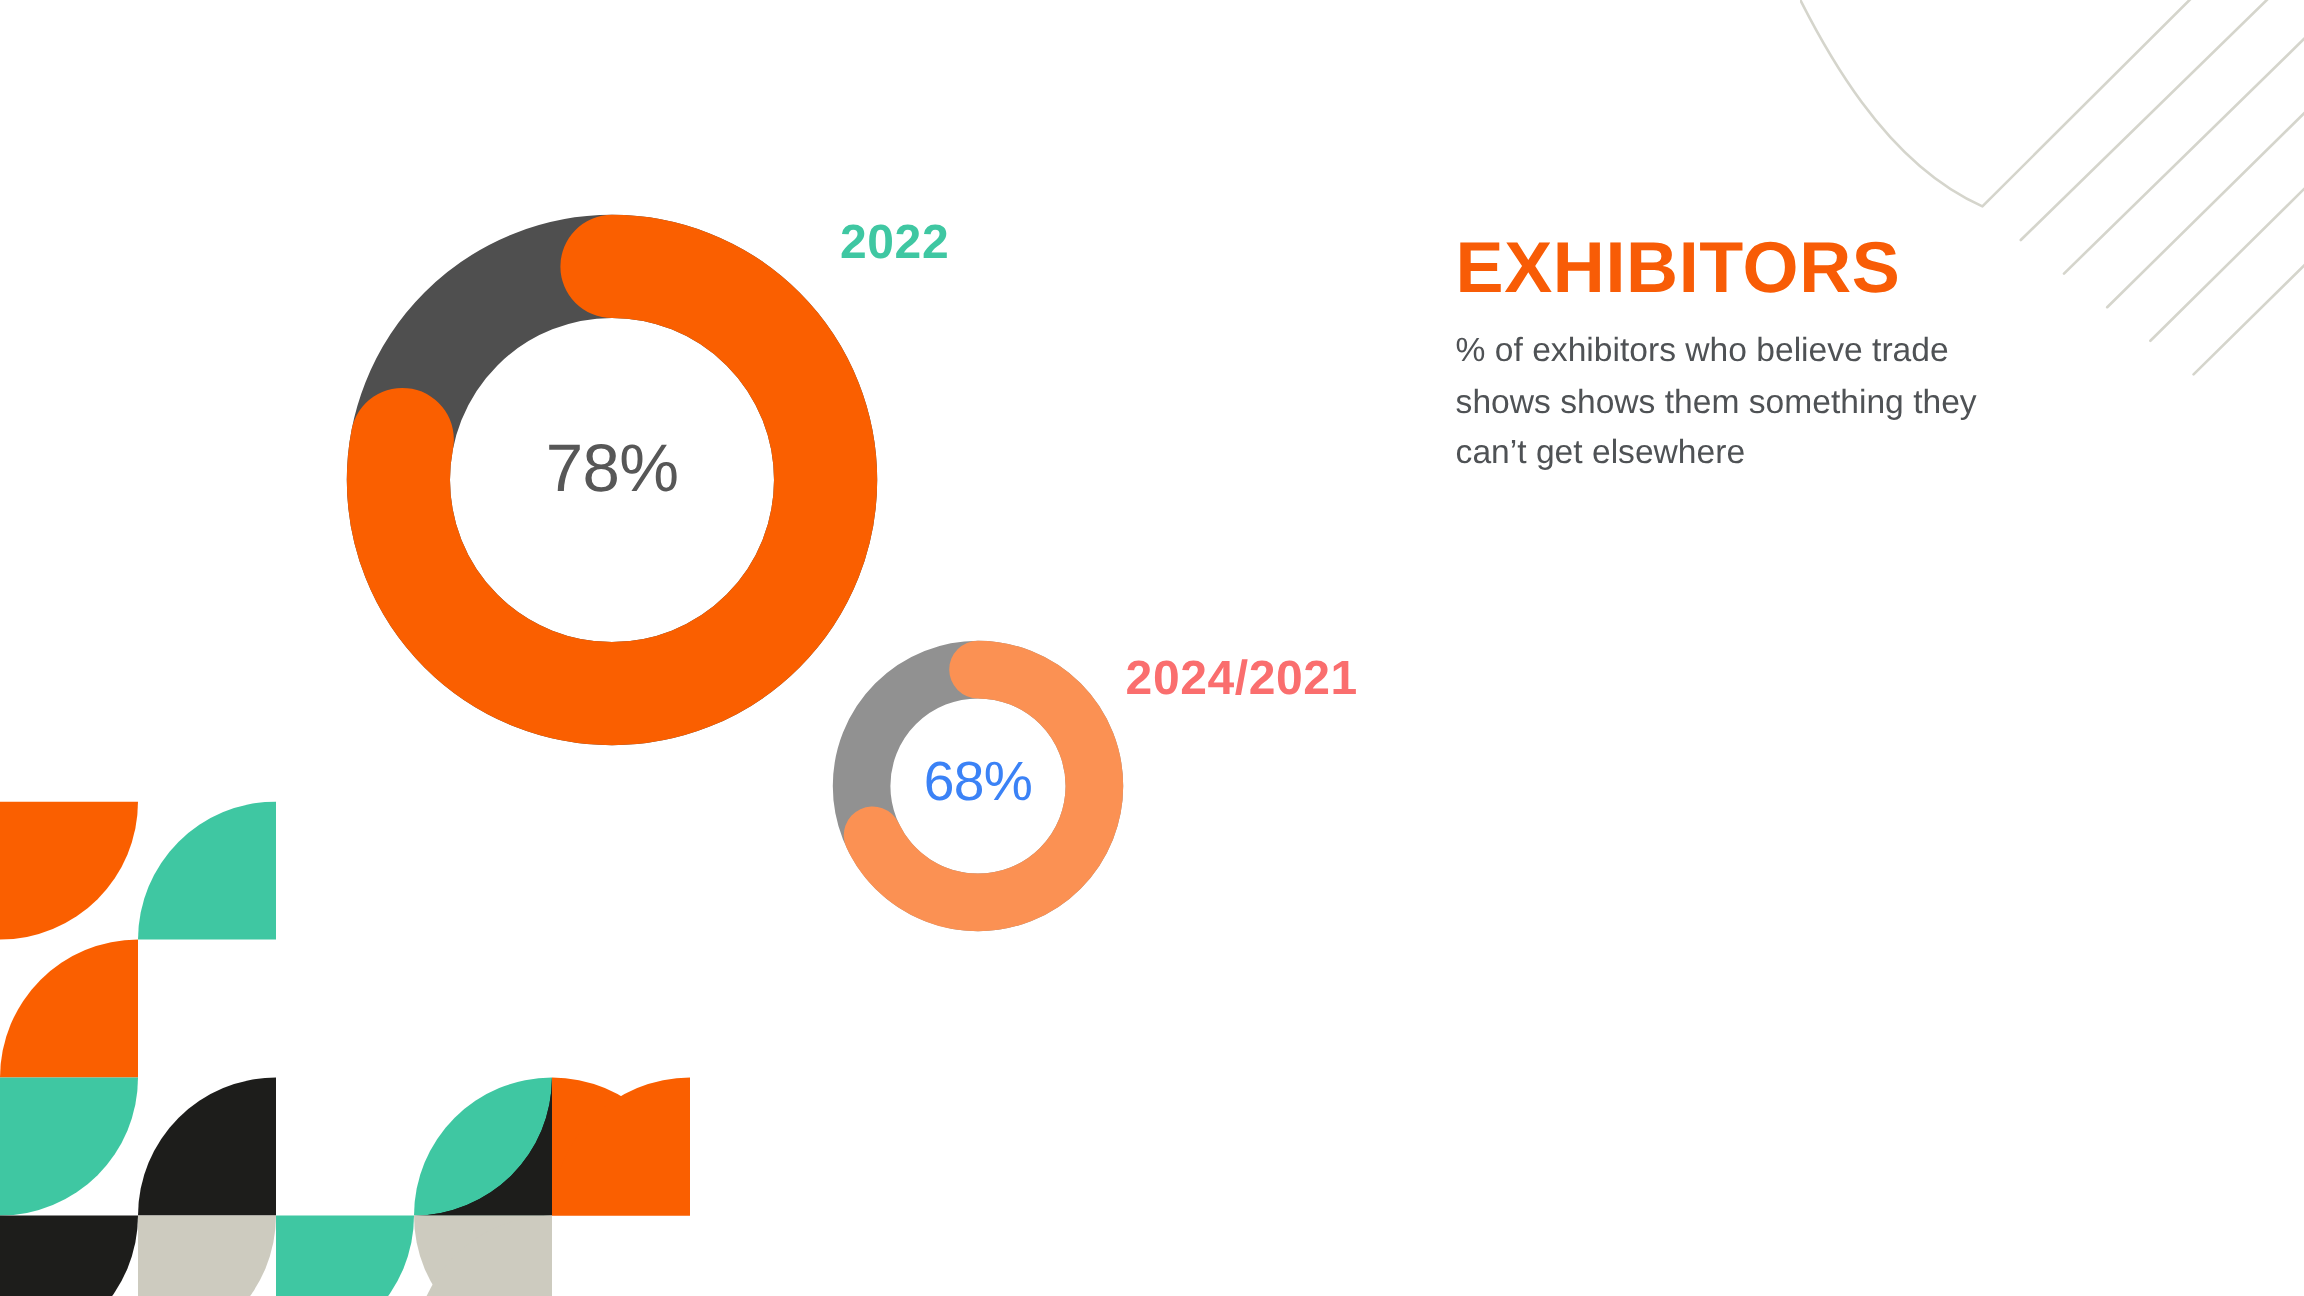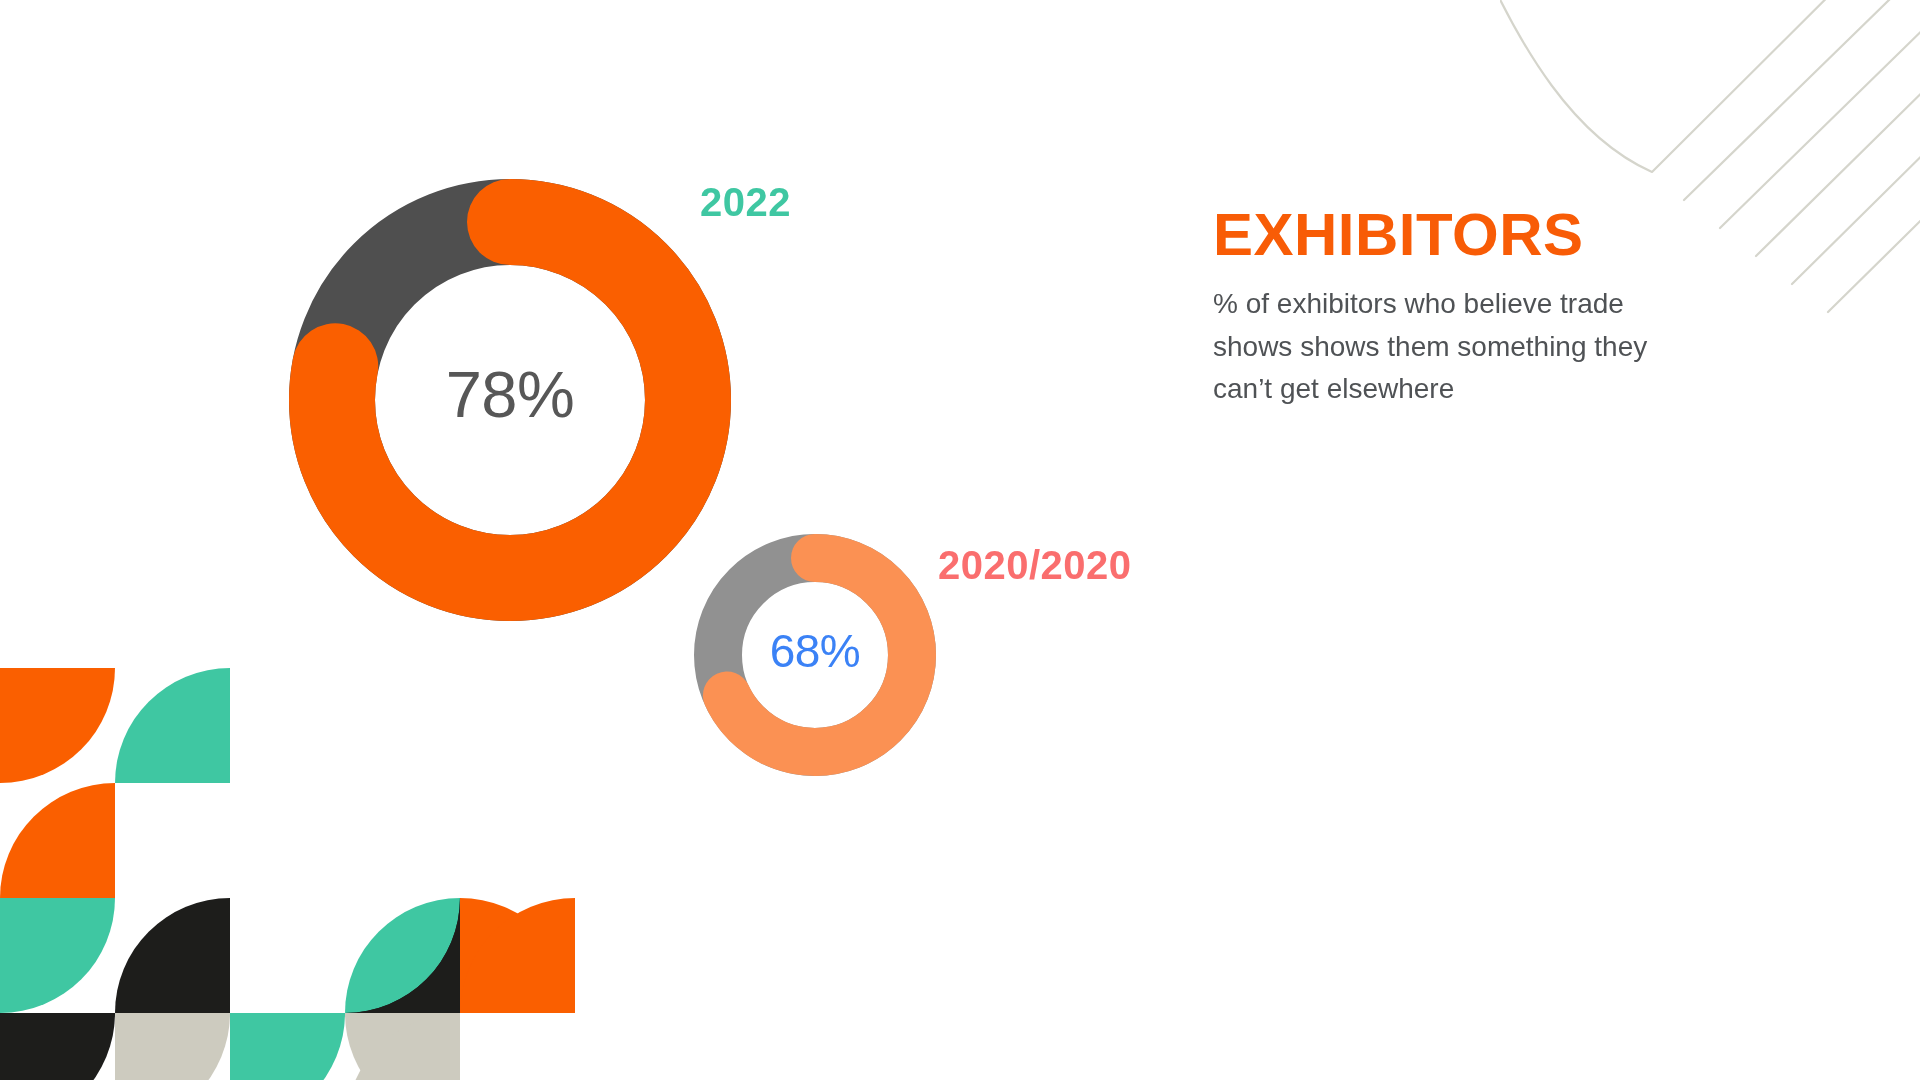--- a/index.html
+++ b/index.html
@@ -53,21 +53,21 @@
     position: absolute;
     left: 0; right: 0;
     text-align: center;
     font-weight: 400;
     letter-spacing: -0.5px;
     white-space: nowrap;
   }
 
   #donut-large-value {
     top: 182px;
-    font-size: 65px;
+    font-size: 56px;
     color: #575757;
   }
 
   #donut-small-value {
     top: 94px;
     font-size: 46px;
     color: #3b82f6;
   }
 
   
@@ -99,21 +99,21 @@
     top: 193px;
     width: 520px;
   }
 
   #info-heading {
     font-size: 60px;
     font-weight: 700;
     line-height: 1.0;
     letter-spacing: 0.5px;
     color: #f85c06;
-    margin: 12px 0 18px 0;
+    margin: 0 0 18px 0;
     white-space: nowrap;
   }
 
   #info-description {
     font-size: 28px;
     line-height: 1.52;
     color: #4f5255;
     font-weight: 400;
     max-width: 490px;
   }
@@ -186,20 +186,20 @@
         <circle cx="125" cy="125" r="97" fill="none" stroke="#919191" stroke-width="48"></circle>
 
         <circle cx="125" cy="125" r="97" fill="none" stroke="#fb9153" stroke-width="48" stroke-linecap="round" stroke-dasharray="414.5 609.5" stroke-dashoffset="0"></circle>
       </g>
     </svg>
     <div id="donut-small-value" class="donut-center-label">68%</div>
   </div>
 
   <div id="year-label-2022" class="year-label">2022</div>
 
-  <div id="year-label-2020-2021" class="year-label">2020/2020</div>
+  <div id="year-label-2020-2021" class="year-label">2024/2021</div>
 
   <div id="info-block">
     <h1 id="info-heading">EXHIBITORS</h1>
     <p id="info-description">% of exhibitors who believe trade shows shows them something they can’t get elsewhere</p>
   </div>
 
 </div>
 
 </body></html>

